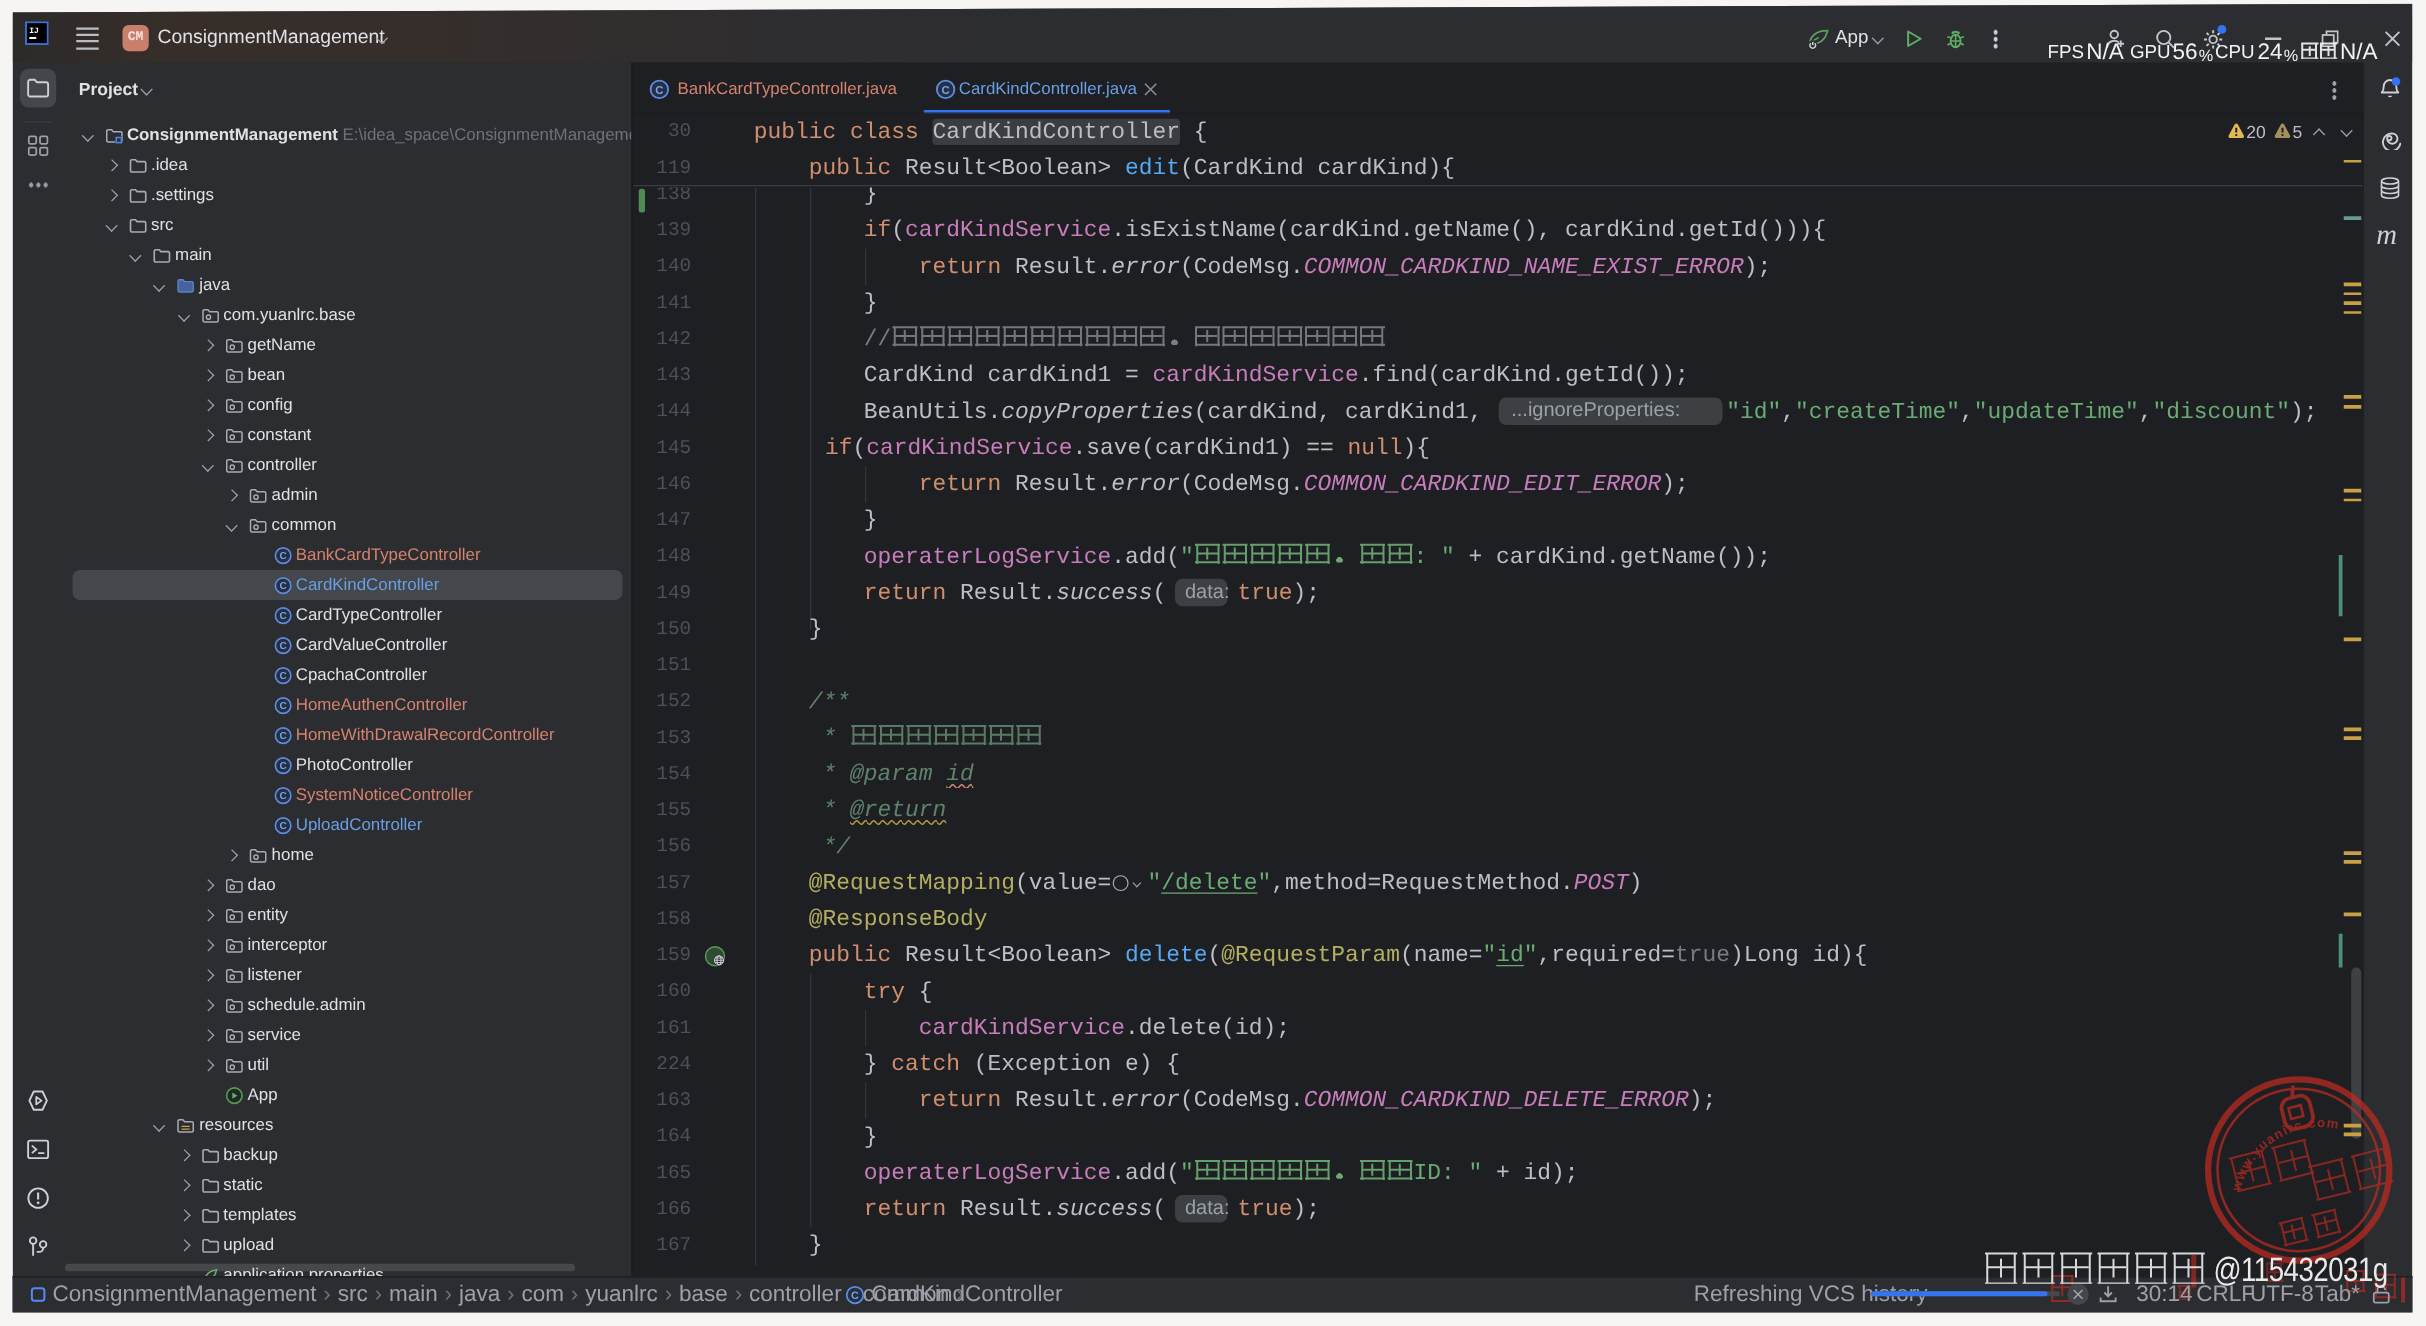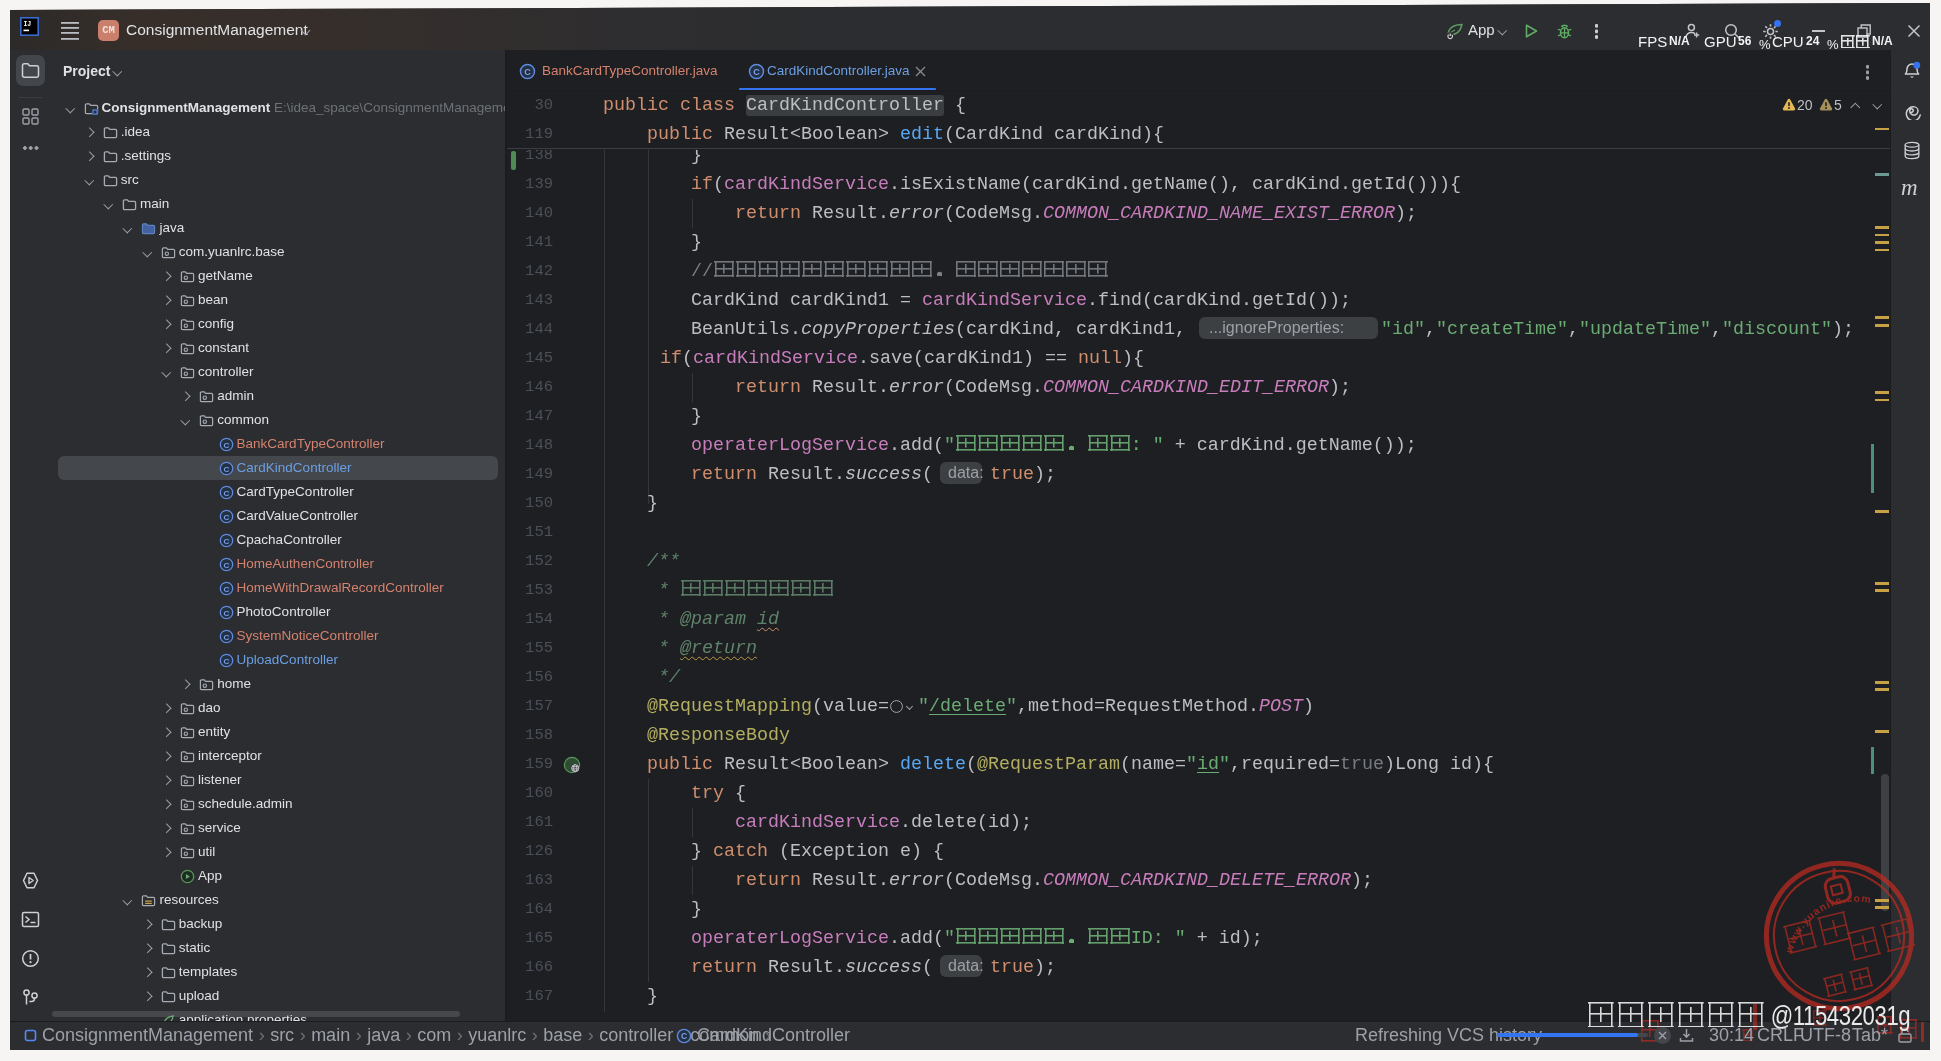--- a/index.html
+++ b/index.html
@@ -48,21 +48,21 @@
 .trw{position:absolute;height:24px;line-height:24px;font-size:13.5px;color:#DFE1E5;white-space:pre}
 .trw b{font-size:14px}
 .trw.sal{color:#D5826F}.trw.blu{color:#6B9FE4}
 .pth{color:#6E7277;font-weight:400}
 .tabt{position:absolute;top:50px;height:41px;line-height:41px;font-size:13.5px;white-space:pre}
 .ticon{position:absolute;top:63px}
 .abs>svg{display:block}
 .inj svg{display:inline-block;vertical-align:-2px}
 .ticon{display:block}
 .fps{position:absolute;top:33px;color:#F3F3F3;font-size:15px;line-height:17px;white-space:pre}
-.fpn{font-weight:bold;font-size:12px}
+.fpn{font-weight:normal;font-size:18px}
 .sbtx{position:absolute;top:1021px;height:29px;line-height:29px;font-size:18px;color:#9DA0A8;white-space:pre}
 
 .bsep{color:#6E7277;margin:0 5.5px}
 </style></head>
 <body>
 <div id="win"></div>
 <div id="tbar"></div>
 
 <svg class="abs" style="left:20px;top:17px" width="19" height="19" viewBox="0 0 19 19">
  <rect x="0.8" y="0.8" width="17.4" height="17.4" fill="#000" stroke="#3E6FD9" stroke-width="1.5"></rect>
@@ -516,21 +516,21 @@
       <div class="lnum" style="top:546.5px">152</div>
       <div class="lnum" style="top:575.5px">153</div>
       <div class="lnum" style="top:604.5px">154</div>
       <div class="lnum" style="top:633.5px">155</div>
       <div class="lnum" style="top:662.5px">156</div>
       <div class="lnum" style="top:691.5px">157</div>
       <div class="lnum" style="top:720.5px">158</div>
       <div class="lnum" style="top:749.5px">159</div>
       <div class="lnum" style="top:778.5px">160</div>
       <div class="lnum" style="top:807.5px">161</div>
-      <div class="lnum" style="top:836.5px">126</div>
+      <div class="lnum" style="top:836.5px">224</div>
       <div class="lnum" style="top:865.5px">163</div>
       <div class="lnum" style="top:894.5px">164</div>
       <div class="lnum" style="top:923.5px">165</div>
       <div class="lnum" style="top:952.5px">166</div>
       <div class="lnum" style="top:981.5px">167</div>
       <div class="cl" style="top:140.5px;left:691.0px">}</div>
       <div class="cl" style="top:169.5px;left:691.0px"><span class="k">if</span>(<span class="f">cardKindService</span>.isExistName(cardKind.getName(), cardKind.getId())){</div>
       <div class="cl" style="top:198.5px;left:735.0px"><span class="k">return</span> Result.<span class="i">error</span>(CodeMsg.<span class="C">COMMON_CARDKIND_NAME_EXIST_ERROR</span>);</div>
       <div class="cl" style="top:227.5px;left:691.0px">}</div>
       <div class="cl" style="top:256.5px;left:691.0px"><span class="c">//<i class="cj"></i><i class="cj"></i><i class="cj"></i><i class="cj"></i><i class="cj"></i><i class="cj"></i><i class="cj"></i><i class="cj"></i><i class="cj"></i><i class="cj"></i><i class="cp"></i><i class="cj"></i><i class="cj"></i><i class="cj"></i><i class="cj"></i><i class="cj"></i><i class="cj"></i><i class="cj"></i></span></div>

